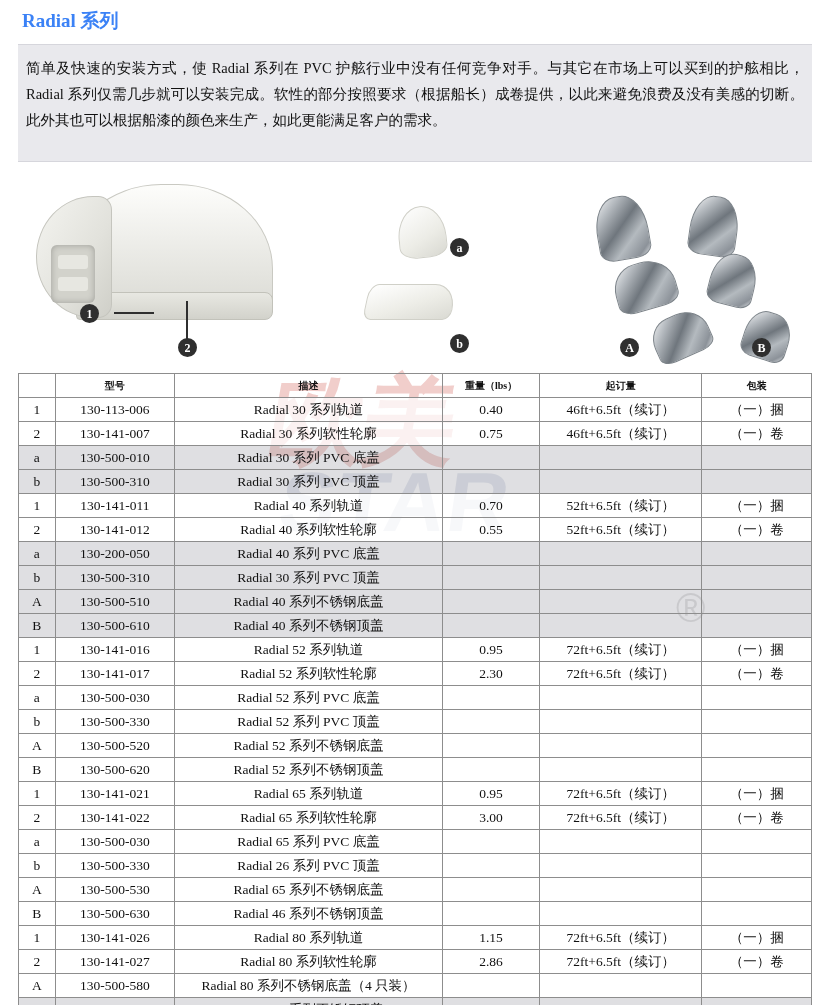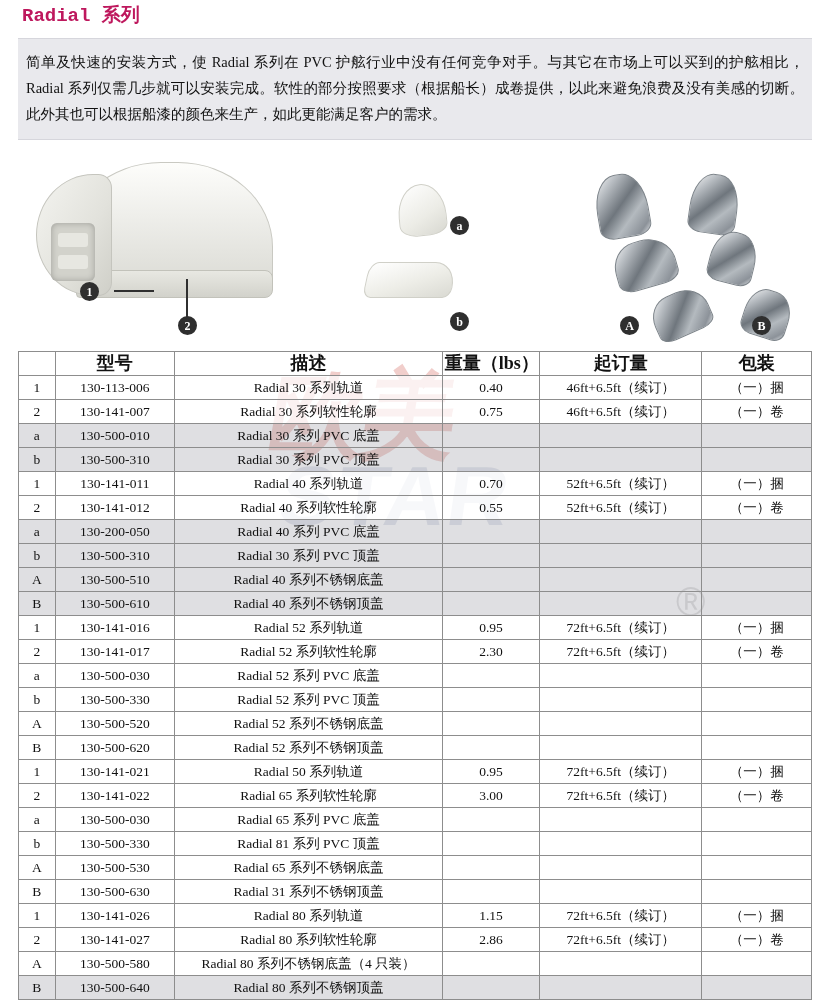--- a/index.html
+++ b/index.html
@@ -17,32 +17,32 @@
   }
   .page {
     position: relative;
     width: 830px;
     height: 1005px;
     box-sizing: border-box;
     padding: 0 18px;
   }
   
   .title {
-    font-family: Liberation Mono, monospace;
+    font-family: Liberation Serif, serif;
     font-weight: bold;
     font-size: 19px;
     letter-spacing: 0px;
-    margin: 2px 0 10px 4px;
-    color: #be185d;
+    margin: 8px 0 10px 4px;
+    color: #3b82f6;
   }
   .intro-band {
     background: #e9e9ed;
     border-top: 1px solid #d6d6dc;
     border-bottom: 1px solid #d6d6dc;
-    padding: 10px 8px 12px 8px;
+    padding: 10px 8px 28px 8px;
   }
   .intro-band p {
     margin: 0;
     font-size: 14.5px;
     line-height: 26px;
     text-align: justify;
     color: #111;
   }
   
   .photo-strip {
@@ -234,21 +234,21 @@
     border: 1px solid #8d8d8d;
     text-align: center;
     height: 23px;
     line-height: 21px;
     padding: 0 2px;
     white-space: nowrap;
     overflow: hidden;
   }
   table.spec th {
     font-weight: bold;
-    font-size: 18px;
+    font-size: 10px;
     background: rgba(255,255,255,0.0);
     margin-top: 35px;
   }
   tr.shaded td { background: rgba(150,150,160,.30); }
   tr.plain td { background: rgba(255,255,255,.72); }
   thead th { background: rgba(255,255,255,.72); }
   .c-idx { width: 36px; }
   .c-model { width: 118px; }
   .c-desc { width: 264px; }
   .c-weight { width: 96px; }
@@ -450,21 +450,21 @@
             <td>B</td>
             <td>130-500-620</td>
             <td>Radial 52 系列不锈钢顶盖</td>
             <td></td>
             <td></td>
             <td></td>
           </tr>
           <tr class="plain">
             <td>1</td>
             <td>130-141-021</td>
-            <td>Radial 50 系列轨道</td>
+            <td>Radial 65 系列轨道</td>
             <td>0.95</td>
             <td>72ft+6.5ft（续订）</td>
             <td>（一）捆</td>
           </tr>
           <tr class="plain">
             <td>2</td>
             <td>130-141-022</td>
             <td>Radial 65 系列软性轮廓</td>
             <td>3.00</td>
             <td>72ft+6.5ft（续订）</td>
@@ -474,37 +474,37 @@
             <td>a</td>
             <td>130-500-030</td>
             <td>Radial 65 系列 PVC 底盖</td>
             <td></td>
             <td></td>
             <td></td>
           </tr>
           <tr class="plain">
             <td>b</td>
             <td>130-500-330</td>
-            <td>Radial 81 系列 PVC 顶盖</td>
+            <td>Radial 26 系列 PVC 顶盖</td>
             <td></td>
             <td></td>
             <td></td>
           </tr>
           <tr class="plain">
             <td>A</td>
             <td>130-500-530</td>
             <td>Radial 65 系列不锈钢底盖</td>
             <td></td>
             <td></td>
             <td></td>
           </tr>
           <tr class="plain">
             <td>B</td>
             <td>130-500-630</td>
-            <td>Radial 31 系列不锈钢顶盖</td>
+            <td>Radial 46 系列不锈钢顶盖</td>
             <td></td>
             <td></td>
             <td></td>
           </tr>
           <tr class="plain">
             <td>1</td>
             <td>130-141-026</td>
             <td>Radial 80 系列轨道</td>
             <td>1.15</td>
             <td>72ft+6.5ft（续订）</td>

